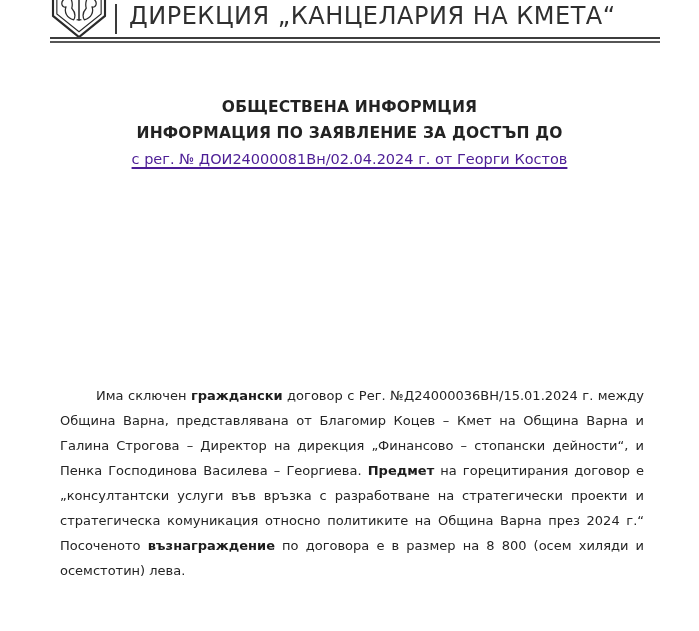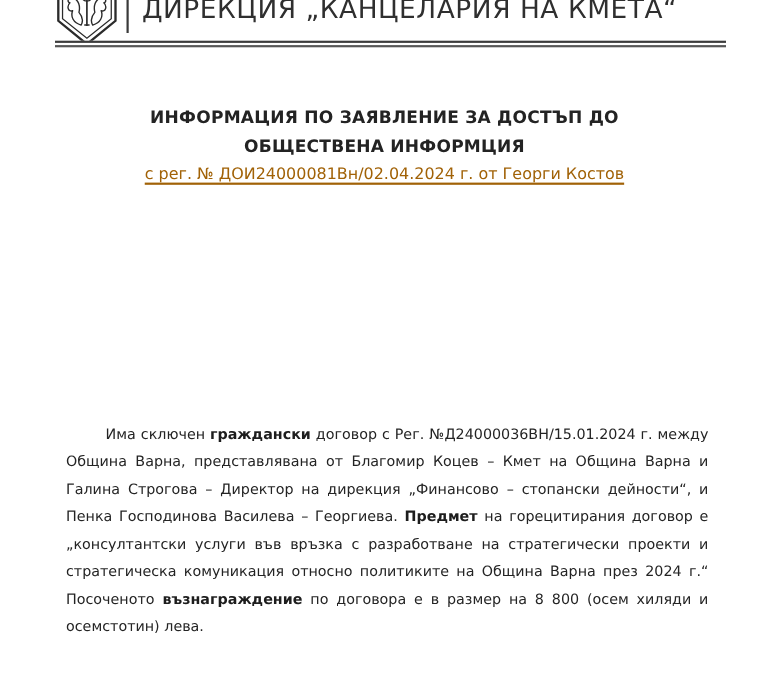--- a/index.html
+++ b/index.html
@@ -14,21 +14,21 @@
     position: relative;
     width: 699px; height: 631px;
     background: #ffffff;
   }
   
   .letterhead {
     position: absolute;
     top: 0; left: 50px; right: 20px;
     height: 37px;
     display: flex;
-    align-items: flex-start;
+    align-items: center;
     overflow: hidden;
   }
   .logo-wrap {
     width: 58px; height: 52px;
     margin-top: -9px;          
     flex: 0 0 auto;
   }
   .logo-wrap svg { display: block; }
   .head-vline {
     width: 2px;
@@ -65,21 +65,21 @@
   .title-line {
     font-weight: bold;
     font-size: 15.5px;
     line-height: 26px;
     color: #232323;
     letter-spacing: 0.2px;
   }
   .ref-line {
     font-size: 14.5px;
     line-height: 26px;
-    color: #a16207;
+    color: #4c1d95;
     text-decoration: underline;
     text-underline-offset: 3px;
     text-decoration-thickness: 1.5px;
   }
   
   .body-paragraph {
     position: absolute;
     top: 383px;
     left: 60px;
     width: 584px;
@@ -114,20 +114,20 @@
         <path d="M35.5 33 C43 31 45.5 25 43.5 19.5 C47.5 21 49.5 15.5 46 12 C49.5 11.5 47.5 5.5 42.5 7.5 C38 9.5 36 15 37.5 21 C34 25 33.5 29.5 35.5 33 Z" fill="none" stroke="#2b2b2b" stroke-width="1.3" stroke-linejoin="round"></path>
       </svg>
     </div>
     <div class="head-vline"></div>
     <div class="directorate">ДИРЕКЦИЯ „КАНЦЕЛАРИЯ НА КМЕТА“</div>
   </div>
 
   <div class="double-rule"></div>
 
   <div class="title-block">
+    <div class="title-line">ОБЩЕСТВЕНА ИНФОРМЦИЯ</div>
     <div class="title-line">ИНФОРМАЦИЯ ПО ЗАЯВЛЕНИЕ ЗА ДОСТЪП ДО</div>
-    <div class="title-line">ОБЩЕСТВЕНА ИНФОРМЦИЯ</div>
     <div class="ref-line">с рег. № ДОИ24000081Вн/02.04.2024 г. от Георги Костов</div>
   </div>
 
   <p class="body-paragraph"><span>Има сключен </span><b>граждански</b><span> договор с Рег. №Д24000036ВН/15.01.2024 г. между Община Варна, представлявана от Благомир Коцев – Кмет на Община Варна и Галина Строгова – Директор на дирекция „Финансово – стопански дейности“, и Пенка Господинова Василева – Георгиева. </span><b>Предмет</b><span> на горецитирания договор е „консултантски услуги във връзка с разработване на стратегически проекти и стратегическа комуникация относно политиките на Община Варна през 2024 г.“ Посоченото </span><b>възнаграждение</b><span> по договора е в размер на 8 800 (осем хиляди и осемстотин) лева.</span></p>
 
 </div>
 
 </body></html>

